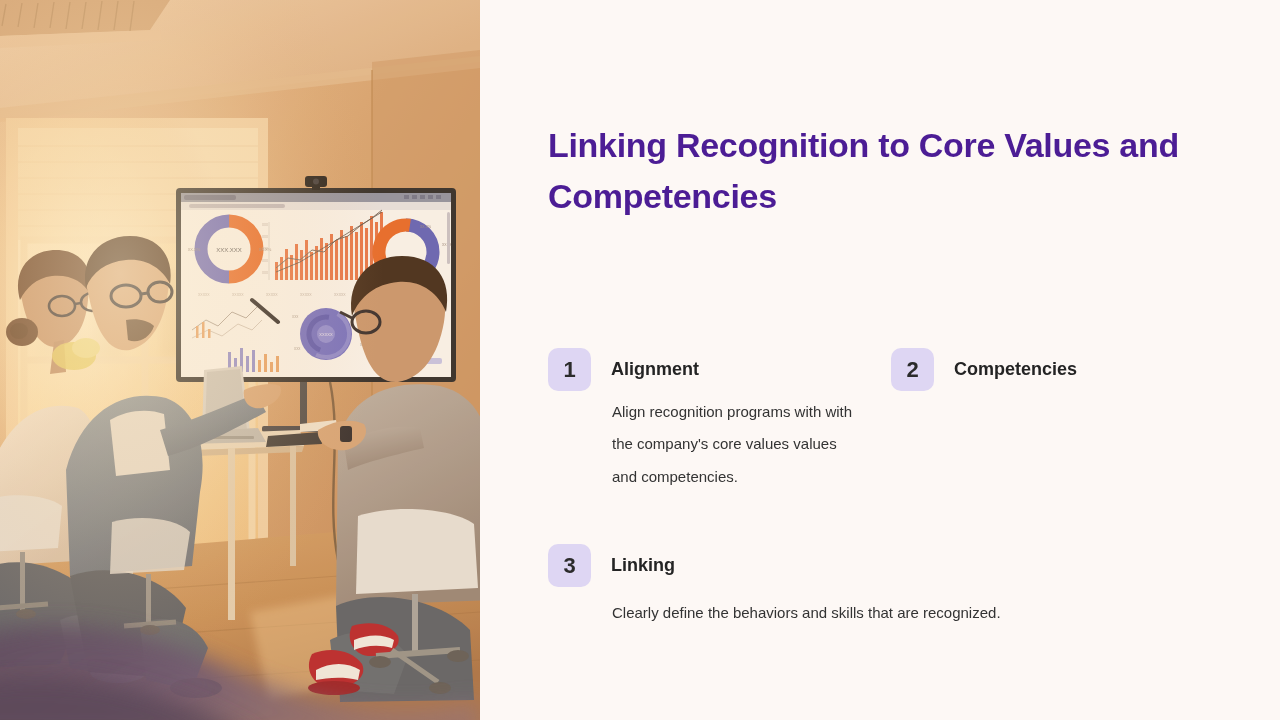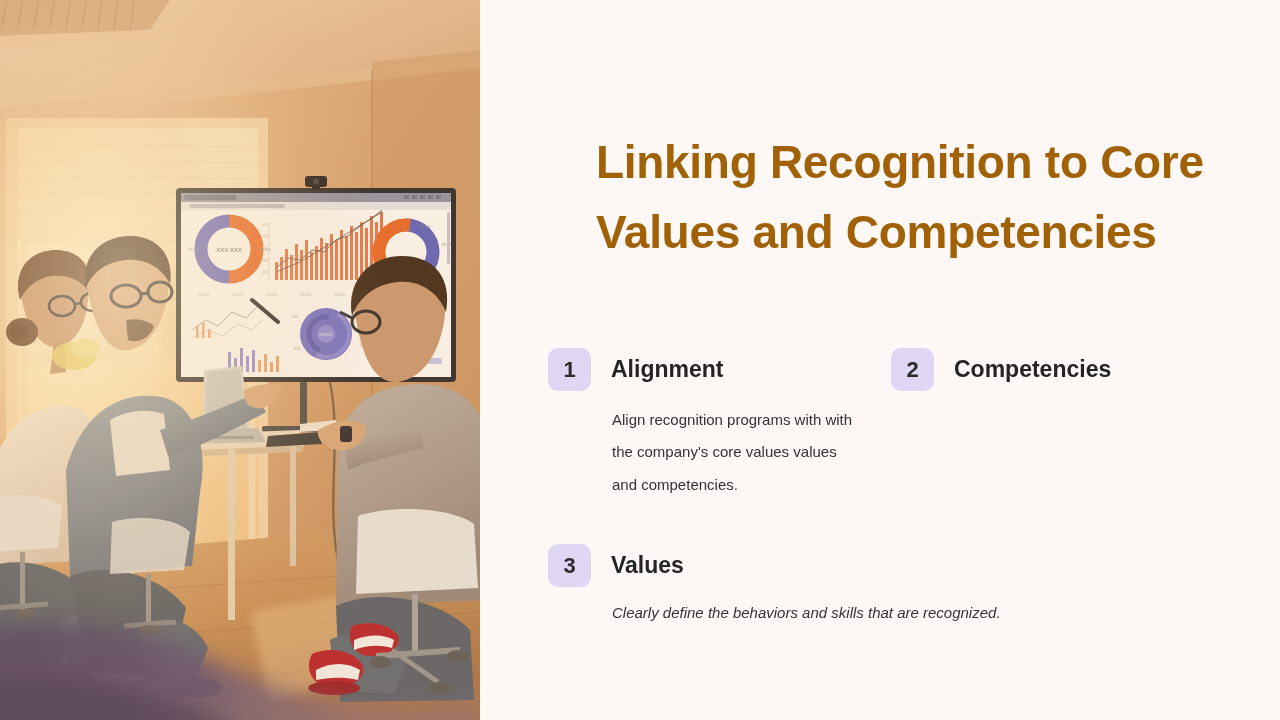--- a/index.html
+++ b/index.html
@@ -36,26 +36,25 @@
     width: 800px;
     height: 720px;
     background: #FDF8F5;
   }
 
   .slide-title {
     position: absolute;
     left: 68px;
     top: 97px;
     width: 640px;
-    font-size: 46px;
+    font-size: 34px;
     line-height: 1.52;
     font-weight: bold;
-    color: #a16207;
+    color: #4c1d95;
     letter-spacing: -0.3px;
-    margin-left: 48px;
   }
 
   .items-area {
     position: absolute;
     left: 68px;
     top: 348px;
     width: 700px;
   }
 
   .item {
@@ -78,36 +77,35 @@
     color: #2B2B2B;
     font-size: 22px;
     font-weight: bold;
     display: flex;
     align-items: center;
     justify-content: center;
     line-height: 1;
   }
   .item-title {
     margin-left: 20px;
-    font-size: 23px;
+    font-size: 18px;
     font-weight: bold;
     color: #242424;
     line-height: 43px;
     white-space: nowrap;
   }
   .item-desc {
-    margin-top: 13px;
+    margin-top: 5px;
     margin-left: 64px;
     font-size: 15px;
     line-height: 2.15;
     color: #333333;
   }
   .item-3 .item-desc {
     margin-top: 10px;
-    font-style: italic;
   }
 </style>
 </head>
 <body>
 
 <div class="slide">
 
   <div class="photo-panel">
     <svg class="photo-svg" viewBox="0 0 480 720" preserveAspectRatio="xMidYMid slice">
       <defs>
@@ -487,20 +485,20 @@
       <div class="item item-2">
         <div class="item-head">
           <div class="badge">2</div>
           <div class="item-title">Competencies</div>
         </div>
       </div>
 
       <div class="item item-3">
         <div class="item-head">
           <div class="badge">3</div>
-          <div class="item-title">Values</div>
+          <div class="item-title">Linking</div>
         </div>
         <div class="item-desc">Clearly define the behaviors and skills that are recognized.</div>
       </div>
 
     </div>
   </div>
 </div>
 
 </body></html>

